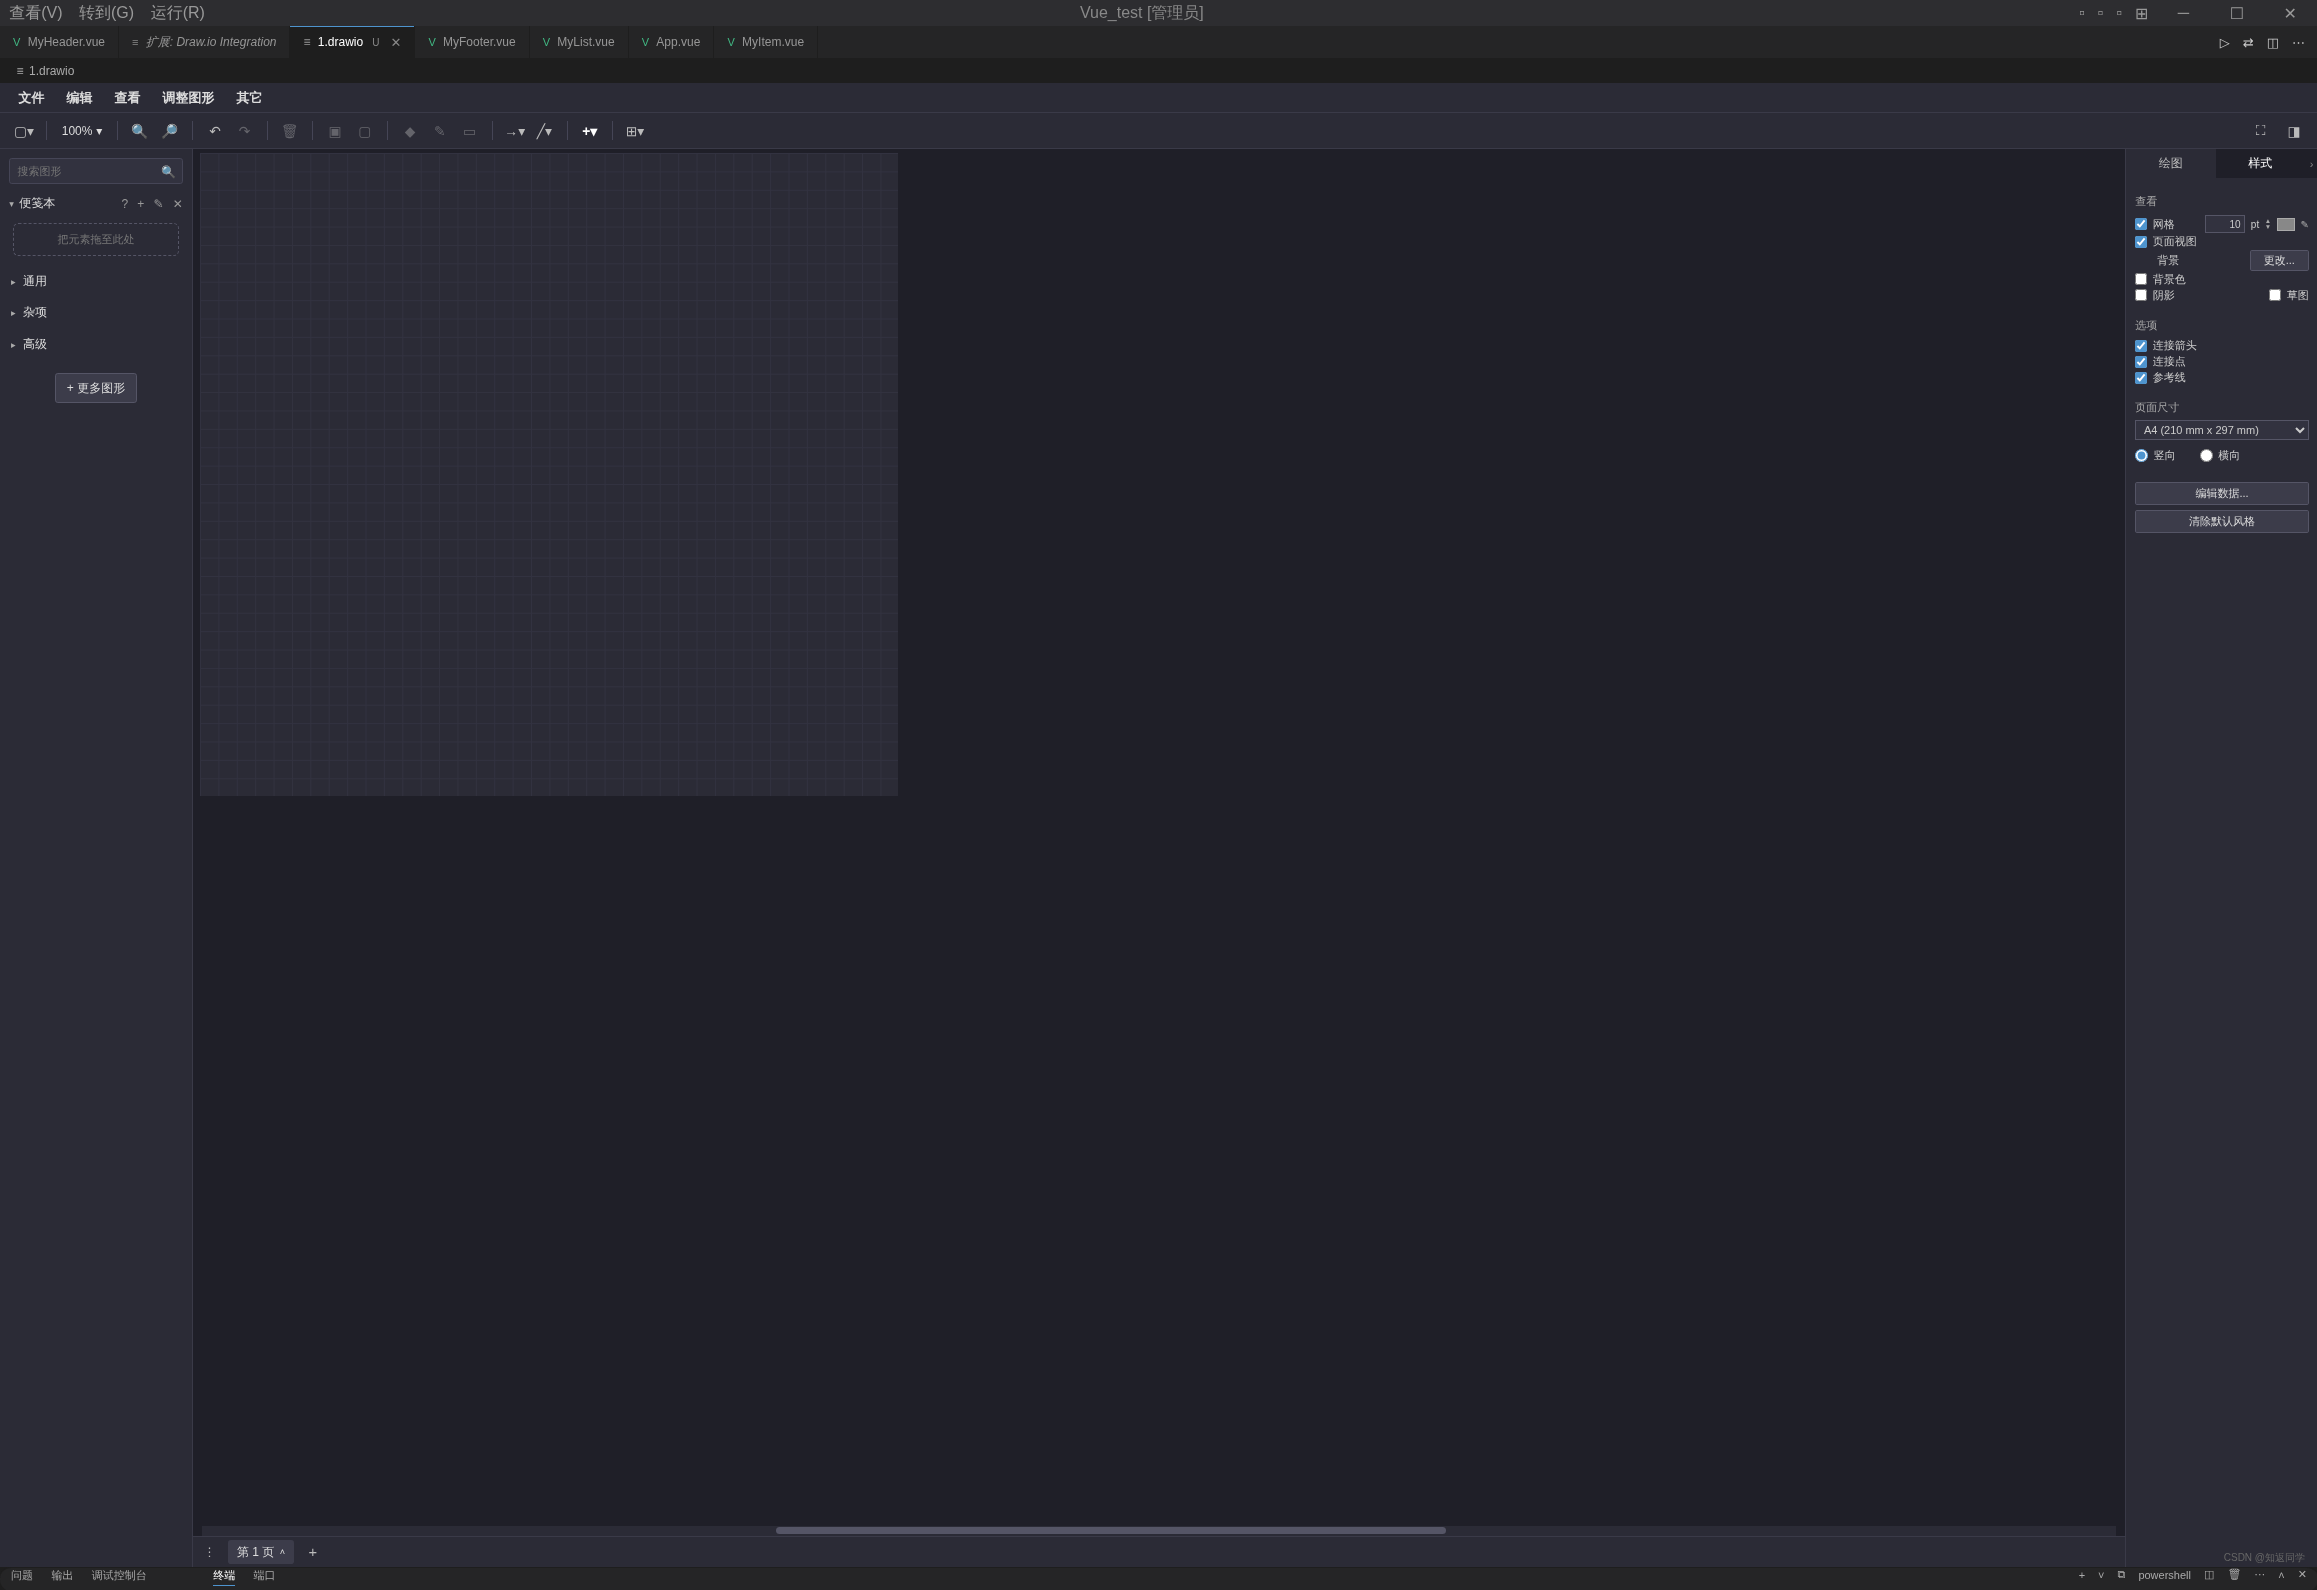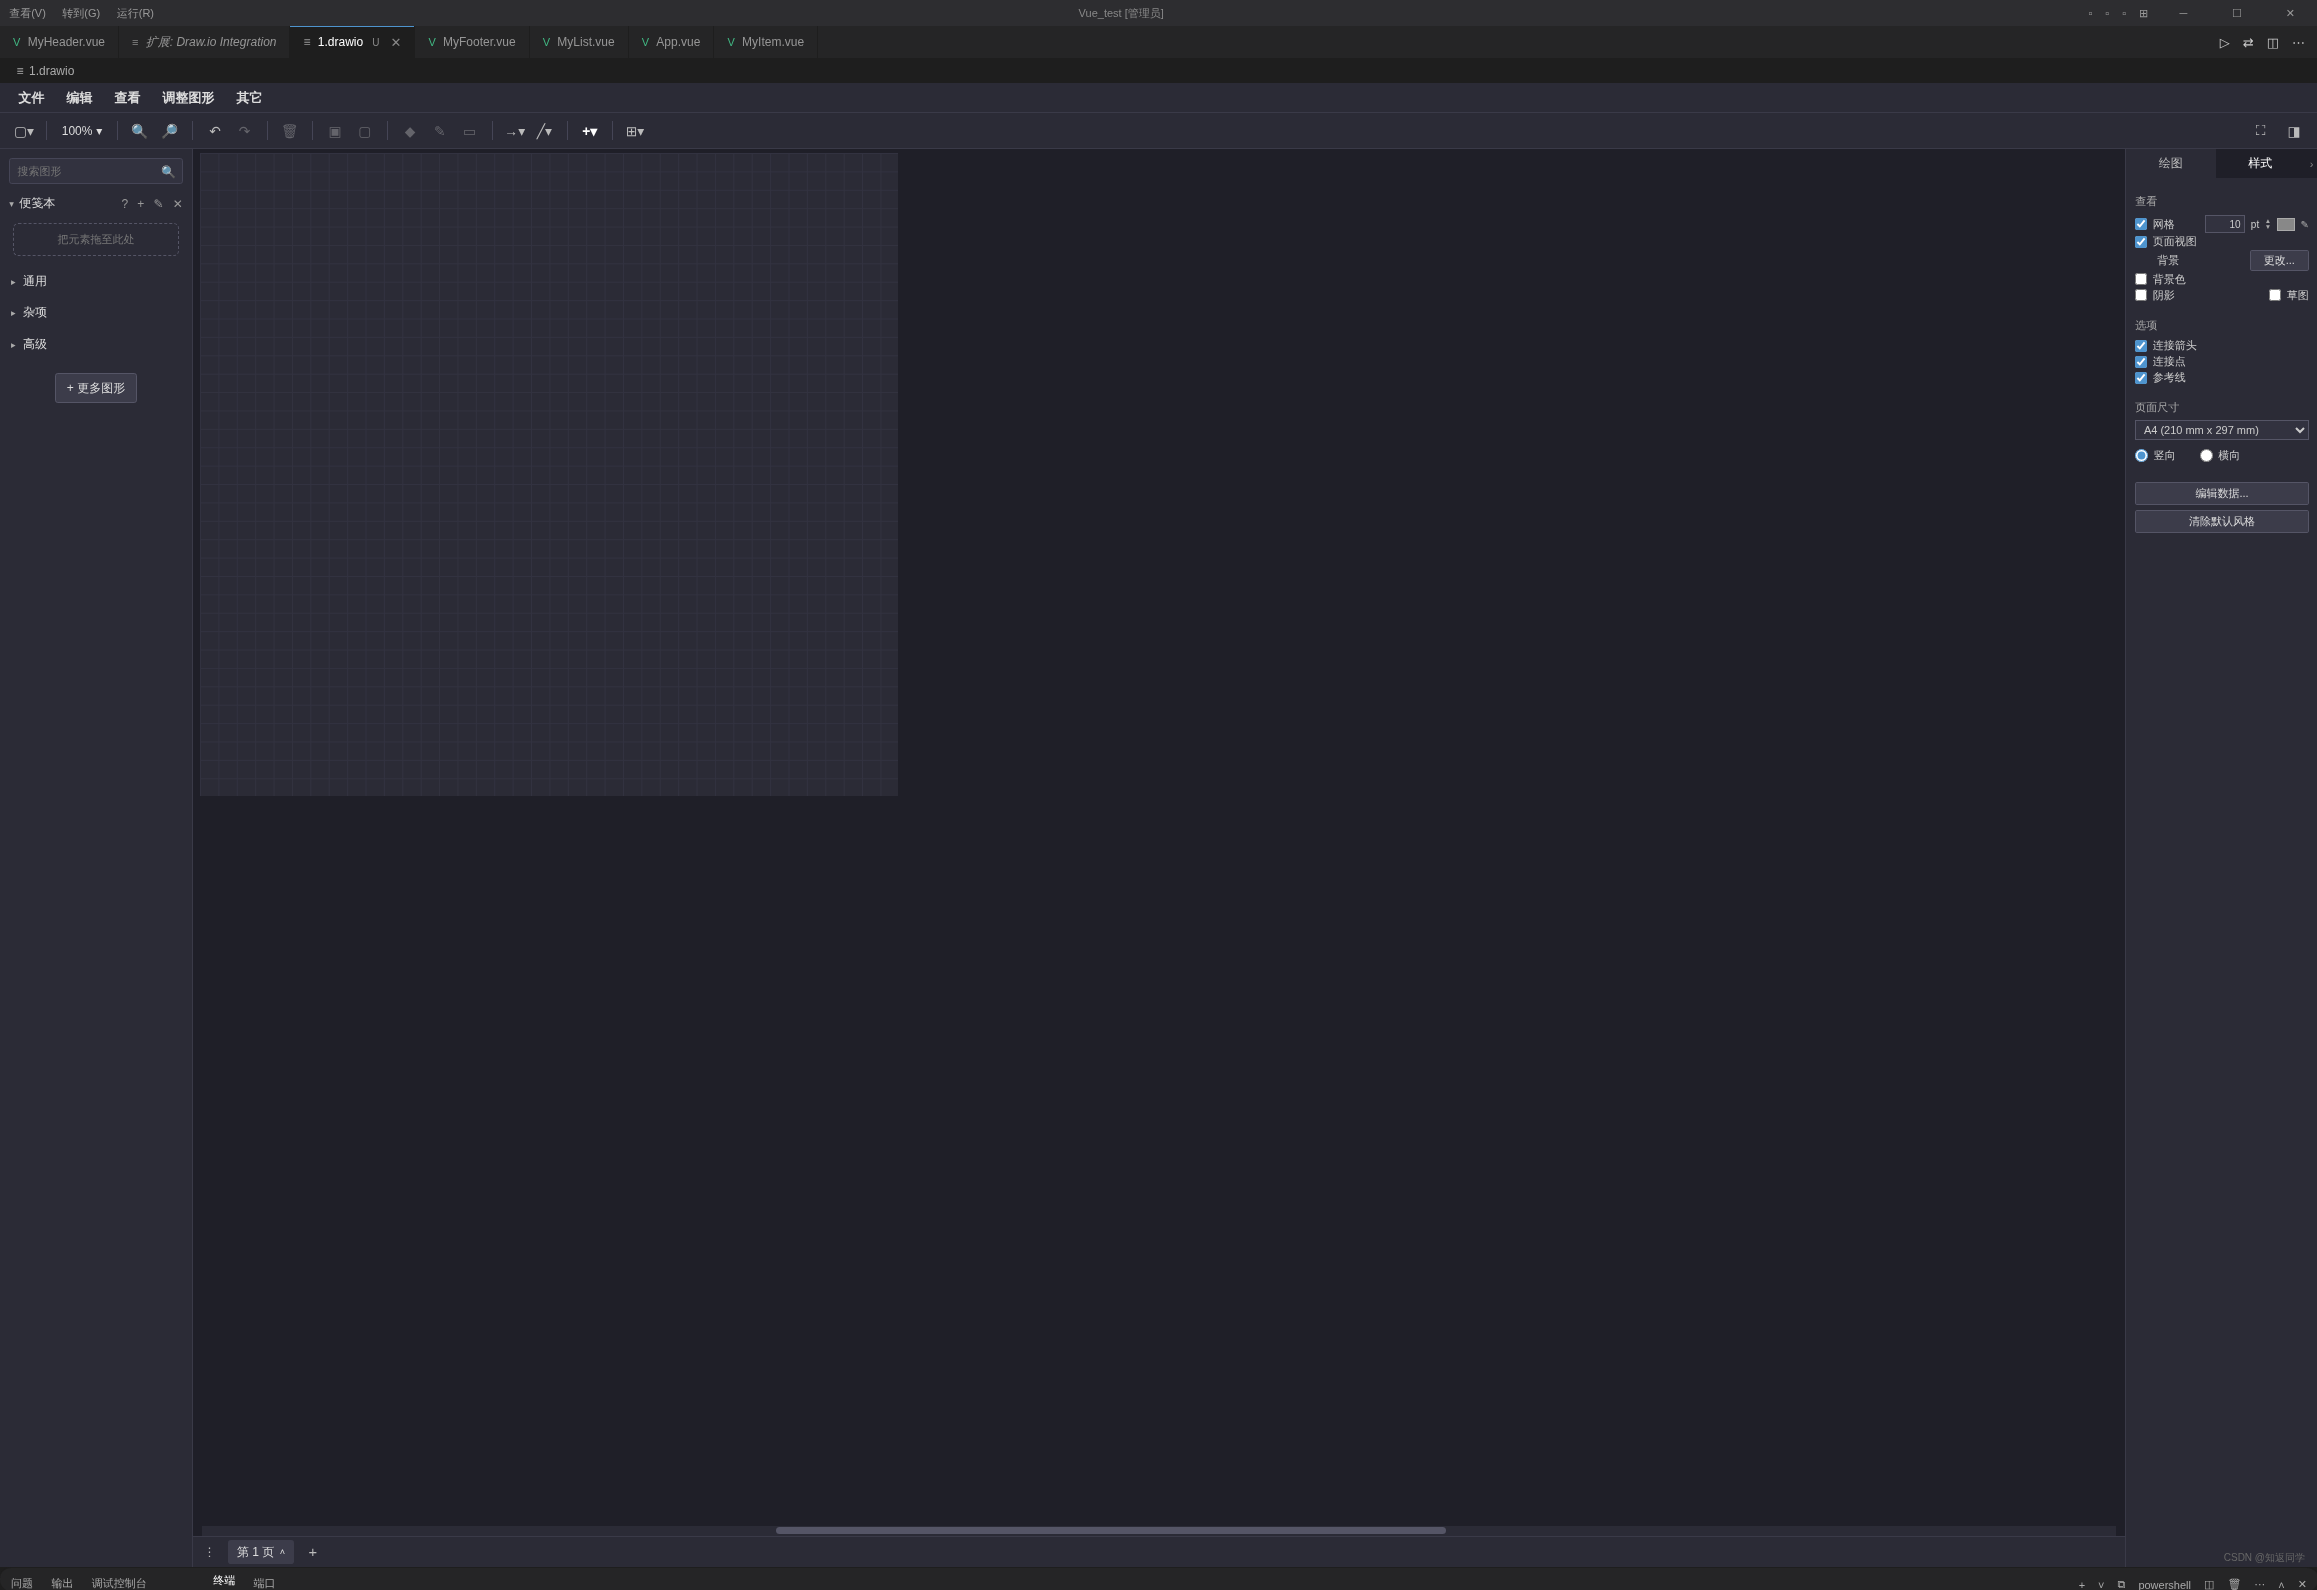--- a/index.html
+++ b/index.html
@@ -1,20 +1,20 @@
 <!DOCTYPE html>
 <html style="font-size:14.7px"><head>
 <meta charset="utf-8">
 <style>
 * { margin: 0; padding: 0; box-sizing: border-box; font-family: -apple-system, BlinkMacSystemFont, "Segoe UI", sans-serif; }
 body { background: #1e1e1e; color: #ccc; font-size: 12px; overflow: hidden; width: 2318px; height: 1591px; }
 .root { display: flex; flex-direction: column; height: 100%; transform: scale(1); transform-origin: top left; }
 
 
-.top-menu { height: 26px; background: #2d2d30; display: flex; align-items: center; padding: 0 9.2px; color: #999; gap: 16.5px; font-size: 11px; }
+.top-menu { height: 26px; background: #2d2d30; display: flex; align-items: center; padding: 0 9.2px; color: #999; gap: 16.5px; font-size: 16px; }
 .top-menu-item { cursor: pointer; }
 .top-title { flex: 1; text-align: center; color: #888; }
 .top-right-icons { display: flex; gap: 13px; align-items: center; }
 .win-btn { width: 37px; height: 26px; display: flex; align-items: center; justify-content: center; cursor: pointer; }
 
 
 .editor-tabs { height: 33px; background: #252526; display: flex; align-items: stretch; border-bottom: 0.9px solid #1e1e1e; }
 .editor-tab { display: flex; align-items: center; padding: 0 13px; gap: 7.3px; color: #969696; cursor: pointer; border-right: 0.9px solid #1e1e1e; font-size: 12px; position: relative; }
 .editor-tab.active { background: #1e1e1e; color: #fff; }
 .editor-tab.active::before { content: ""; position: absolute; top: 0; left: 0; right: 0; height: 0.9px; background: #4e94ce; }
@@ -86,21 +86,21 @@
 .rp-checkbox { width: 12px; height: 12px; accent-color: #4e94ce; }
 .rp-input { width: 40px; height: 18.4px; background: #32323f; border: 0.9px solid #555566; color: #ccc; padding: 0 3.7px; font-size: 10px; text-align: right; }
 .rp-btn { background: #3c3c4a; border: 0.9px solid #555566; color: #ddd; font-size: 11px; padding: 2.8px 9.2px; border-radius: 1.8px; cursor: pointer; width: 100%; text-align: center; margin: 2.8px 0; }
 .rp-select { width: 100%; height: 20px; background: #32323f; border: 0.9px solid #555566; color: #ccc; font-size: 11px; padding: 0 3.7px; }
 .rp-radio { accent-color: #4e94ce; }
 .color-swatch { width: 18.4px; height: 13px; background: #888; border: 0.9px solid #aaa; cursor: pointer; }
 .pencil-icon { color: #aaa; font-size: 10px; cursor: pointer; }
 .stepper { display: flex; flex-direction: column; font-size: 6.4px; color: #aaa; line-height: 6.4px; cursor: pointer; }
 
 
-.status-bar { height: 24px; background: #252526; display: flex; align-items: flex-end; padding: 0 11px; gap: 18.4px; font-size: 11px; color: #aaa; border-top: 0.9px solid #1e1e1e; border-radius: 11px; }
+.status-bar { height: 24px; background: #252526; display: flex; align-items: flex-start; padding: 0 11px; gap: 18.4px; font-size: 11px; color: #aaa; border-top: 0.9px solid #1e1e1e; border-radius: 11px; }
 .status-item { cursor: pointer; }
 .status-item.active { color: #fff; border-bottom: 0.9px solid #4e94ce; padding-bottom: 1.8px; margin-left: 48px; }
 .status-right { margin-left: auto; display: flex; align-items: center; gap: 13px; }
 .watermark { position: absolute; right: 13px; bottom: 26px; font-size: 10px; color: #666; }
 </style>
 </head>
 <body>
 
 <div class="root">
 

